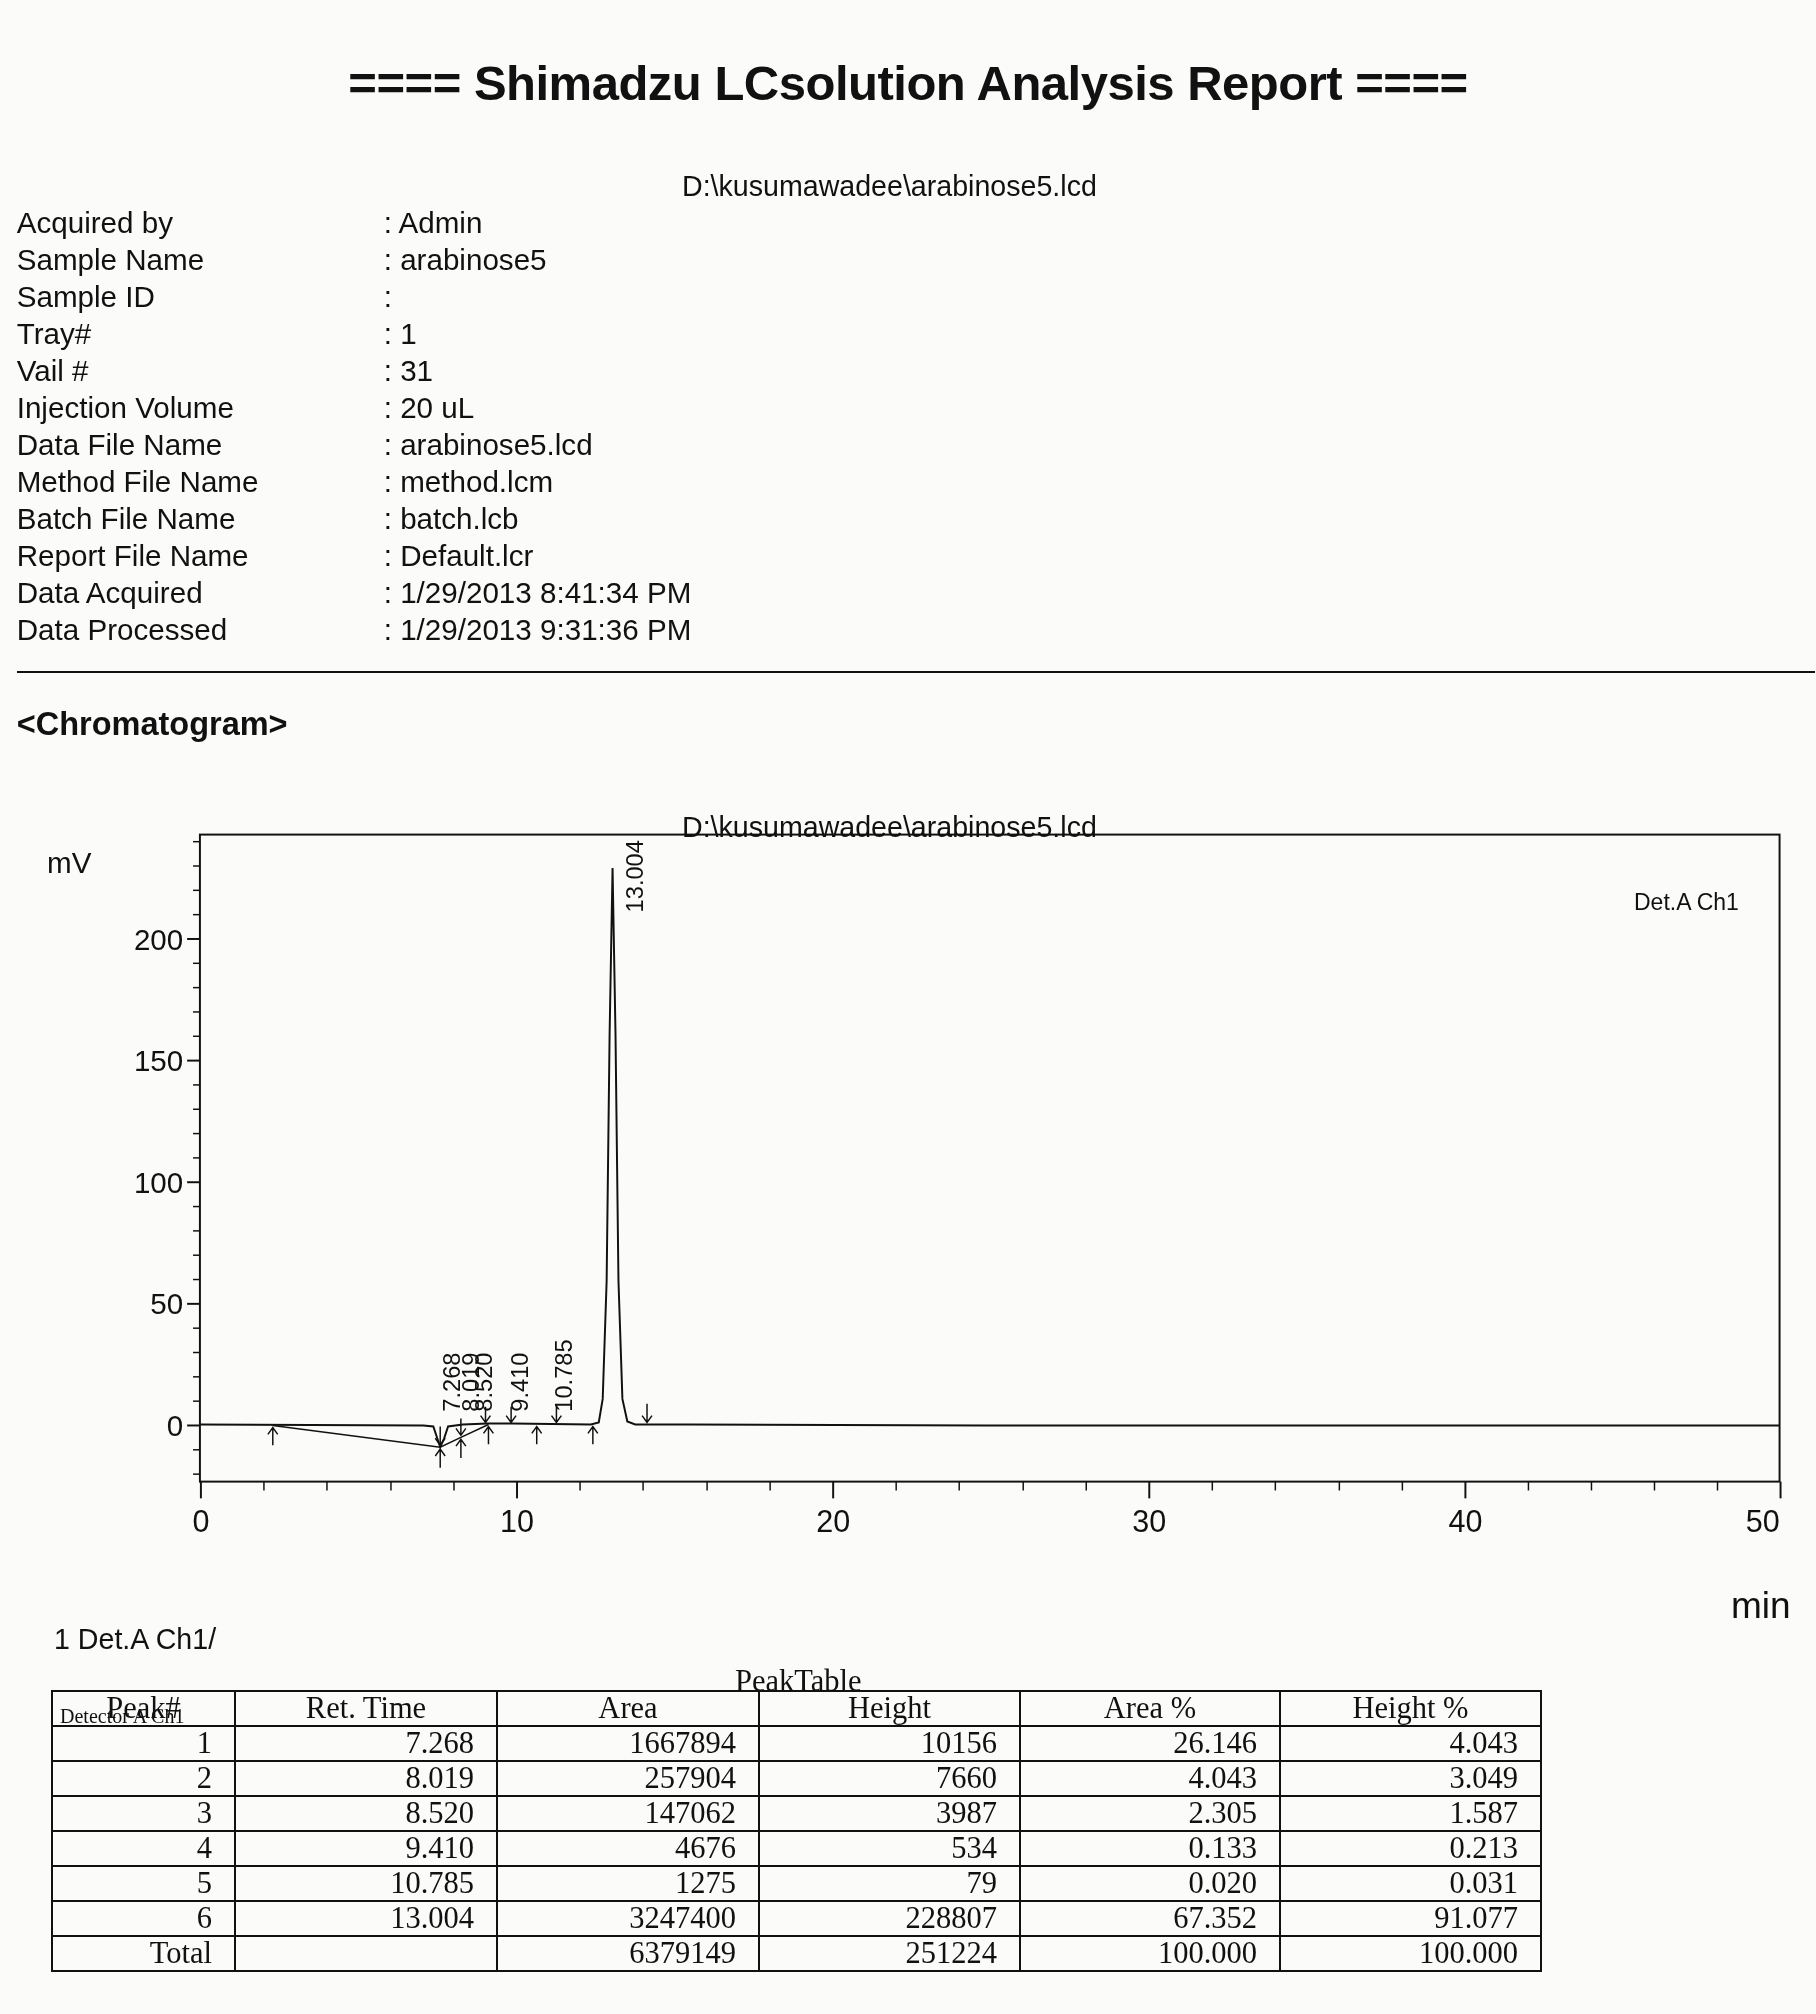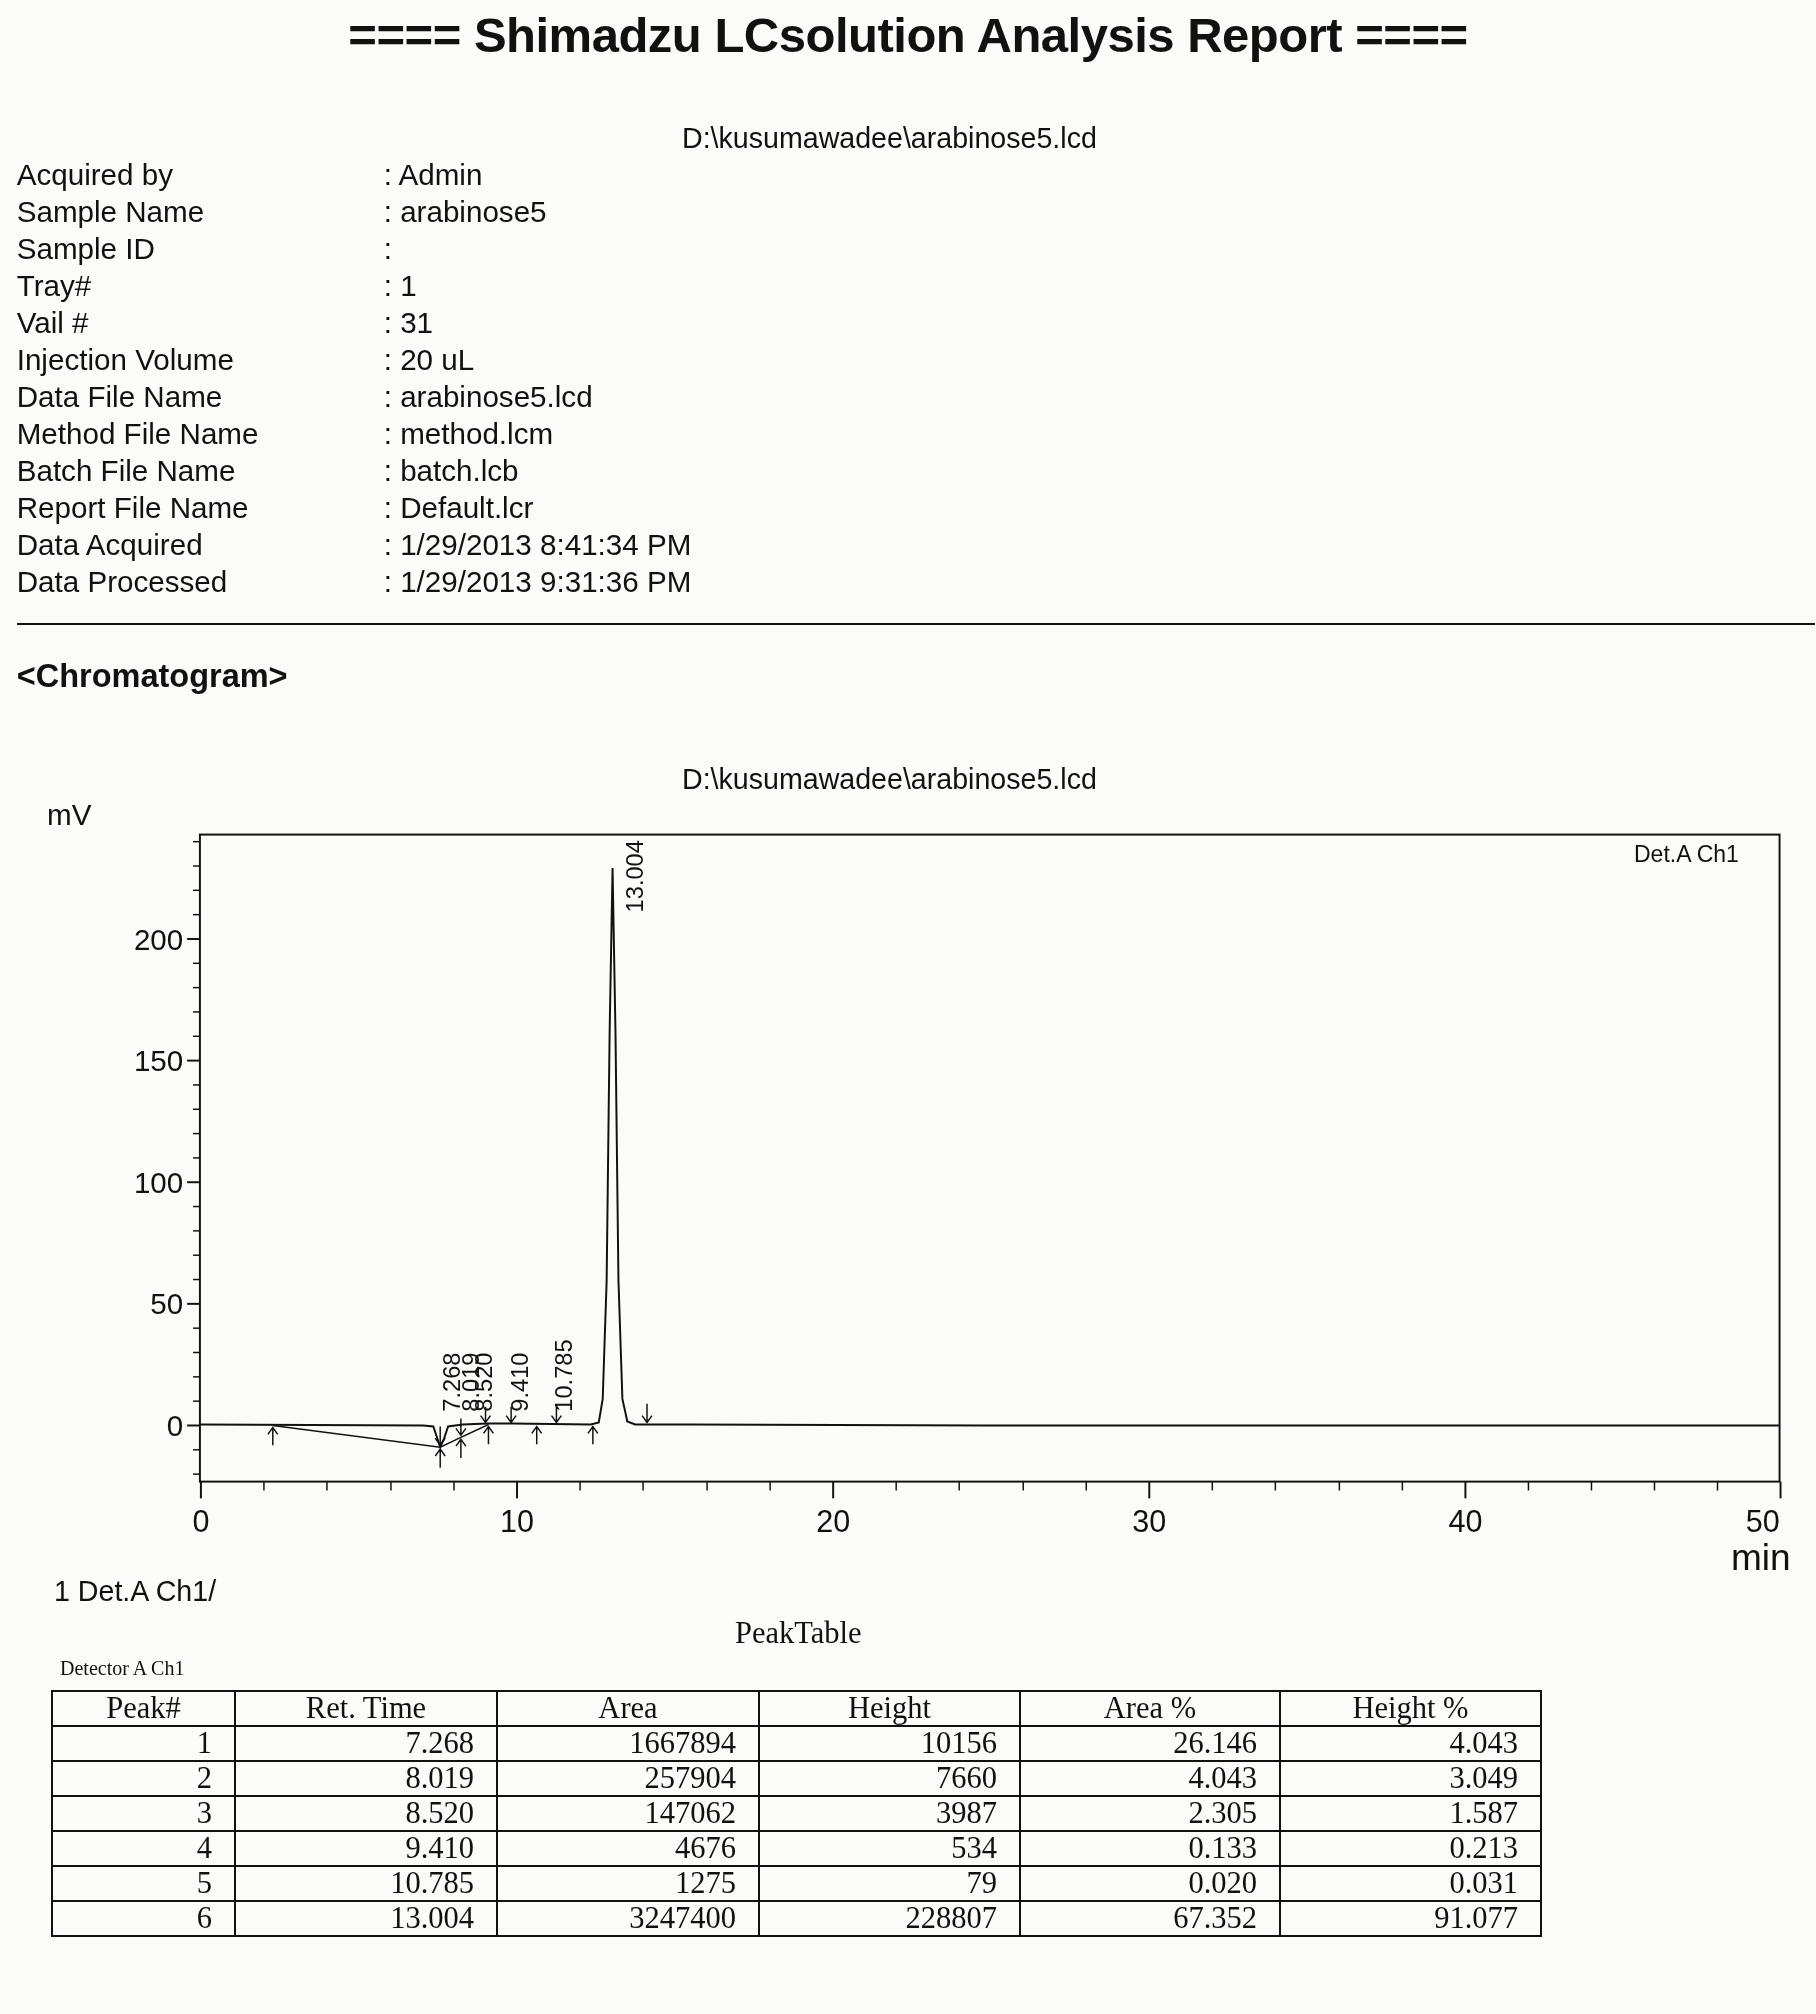--- a/index.html
+++ b/index.html
@@ -1,21 +1,21 @@
 <!DOCTYPE html>
 <html><head>
 <meta charset="utf-8">
 <style>
   html, body { margin: 0; padding: 0; }
   body {
     width: 1816px; height: 2014px; position: relative; overflow: hidden;
     background: #fbfbfa; color: #111;
     font-family: "Liberation Sans", sans-serif;
   }
-  .abs { position: absolute; white-space: nowrap; }
+  .abs { position: absolute; white-space: nowrap; margin-top: 48px; }
   .title {
     left: 0; width: 1816px; top: 7.9px; text-align: center;
     font-size: 49px; font-weight: bold; letter-spacing: -0.5px; line-height: 55px;
   }
   .filepath { font-size: 28.6px; line-height: 33px; }
   .meta { left: 16.7px; top: 156px; font-size: 29.6px; }
   .meta-row { height: 37px; line-height: 37px; position: relative; }
   .meta-label { position: absolute; left: 0; }
   .meta-value { position: absolute; left: 357px; margin-left: 10px; }
   .sep { left: 16.7px; top: 623px; width: 1798px; height: 0; border-top: 2px solid #111; }
@@ -276,15 +276,23 @@
         <td>0.031</td>
     </tr>
     <tr>
       <td>6</td>
         <td>13.004</td>
         <td>3247400</td>
         <td>228807</td>
         <td>67.352</td>
         <td>91.077</td>
     </tr>
+    <tr>
+      <td>Total</td>
+        <td></td>
+        <td>6379149</td>
+        <td>251224</td>
+        <td>100.000</td>
+        <td>100.000</td>
+    </tr>
   </tbody>
 </table>
 
 
 </body></html>

